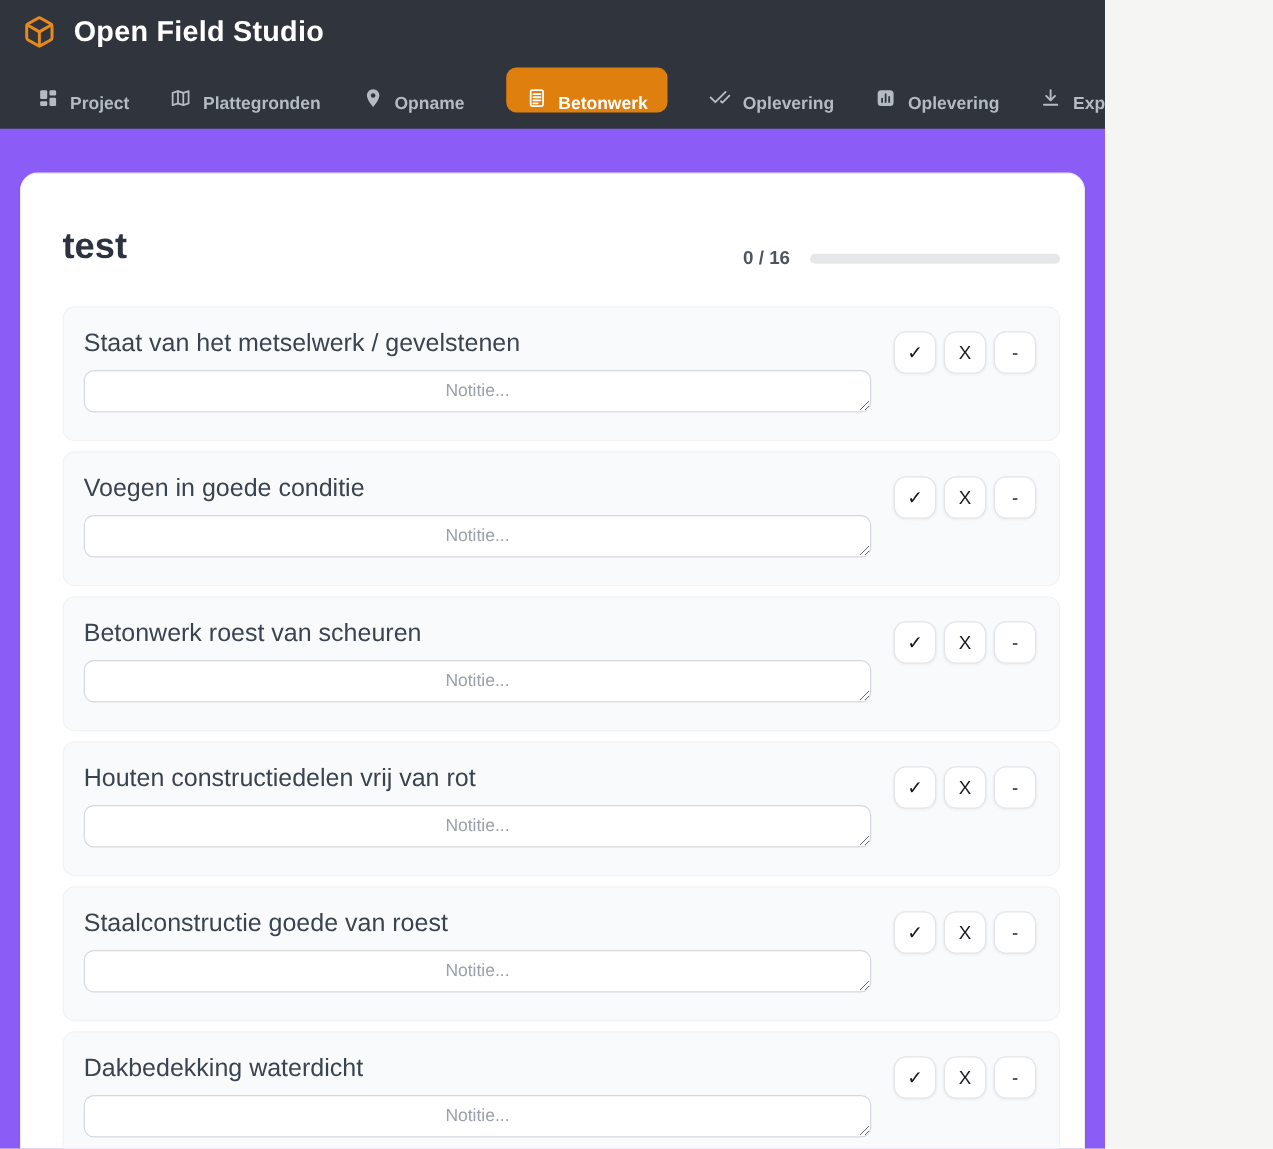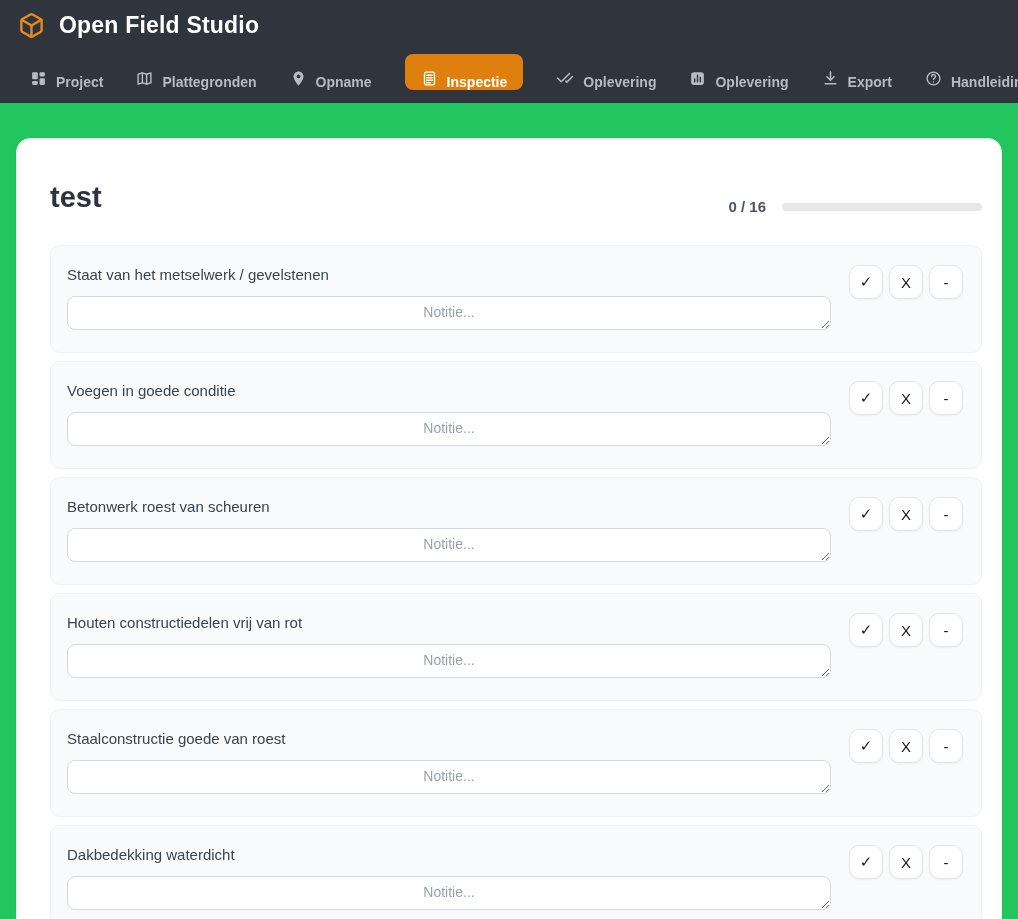--- a/index.html
+++ b/index.html
@@ -2,24 +2,24 @@
 <html><head>
 <meta charset="utf-8">
 <style>
   * { box-sizing: border-box; }
   html, body { margin: 0; padding: 0; }
   body {
     font-family: "Liberation Sans", sans-serif;
     background: #f5f5f3;
   }
   .screen {
-    width: 1018px;
+    width: 884px;
     height: 919px;
     overflow: hidden;
-    background: #22c55e;
+    background: #8b5cf6;
   }
 
   
   .navbar {
     background: #30353d;
     padding: 8px 0 13px 0;
   }
   .brand-row {
     display: flex;
     align-items: center;
@@ -110,21 +110,21 @@
     background: #f9fafb;
     border: 1px solid #f1f2f4;
     border-radius: 10px;
     padding: 19px 18px 22px 16px;
     display: flex;
     align-items: flex-start;
     margin-bottom: 8px;
   }
   .item-left { flex: 1; margin-right: 18px; }
   .item-label {
-    font-size: 15px;
+    font-size: 20px;
     line-height: 20px;
     color: #3a4350;
     margin-bottom: 11px;
   }
   .note-input {
     width: 100%;
     height: 34px;
     min-height: 34px;
     border: 1px solid #d5d8dd;
     border-radius: 8px;
@@ -208,21 +208,21 @@
       <a class="nav-item active">
         <span>
           <svg width="17" height="17" viewBox="0 0 24 24" fill="none" stroke="currentColor" stroke-width="2" stroke-linecap="round" stroke-linejoin="round">
             <rect x="5" y="3" width="14" height="18" rx="2"></rect>
             <path d="M8 7.5h8"></path>
               <path d="M8 11h8"></path>
               <path d="M8 14.5h8"></path>
               <path d="M8 18h5"></path>
           </svg>
         </span>
-        <span>Inspectie</span>
+        <span>Betonwerk</span>
       </a>
       <a class="nav-item">
         <span>
           <svg width="18" height="18" viewBox="0 0 24 24" fill="none" stroke="currentColor" stroke-width="2" stroke-linecap="round" stroke-linejoin="round">
             <path d="M18 6 7 17l-5-5"></path>
             <path d="m22 10-7.5 7.5L13 16"></path>
           </svg>
         </span>
         <span>Oplevering</span>
       </a>

